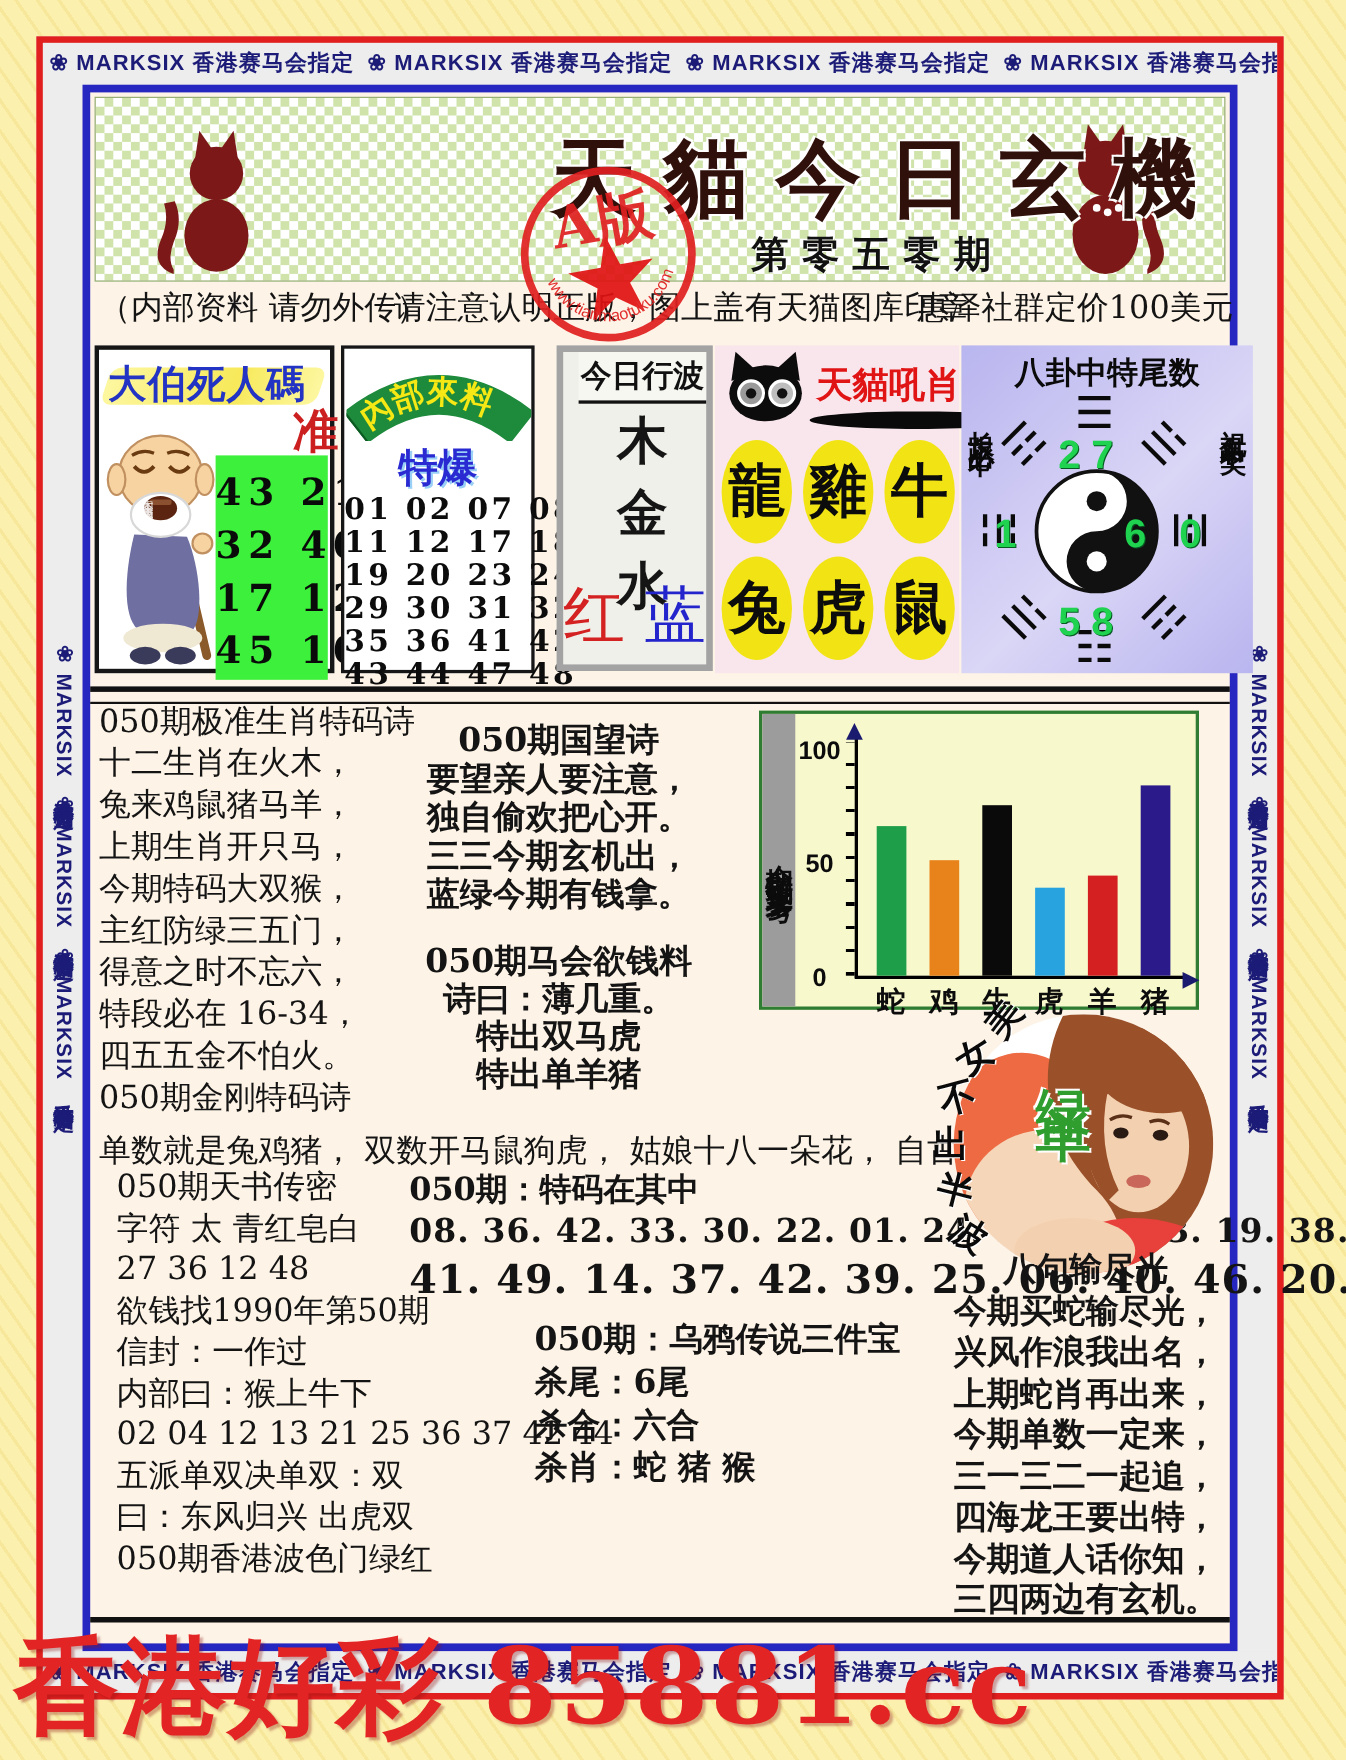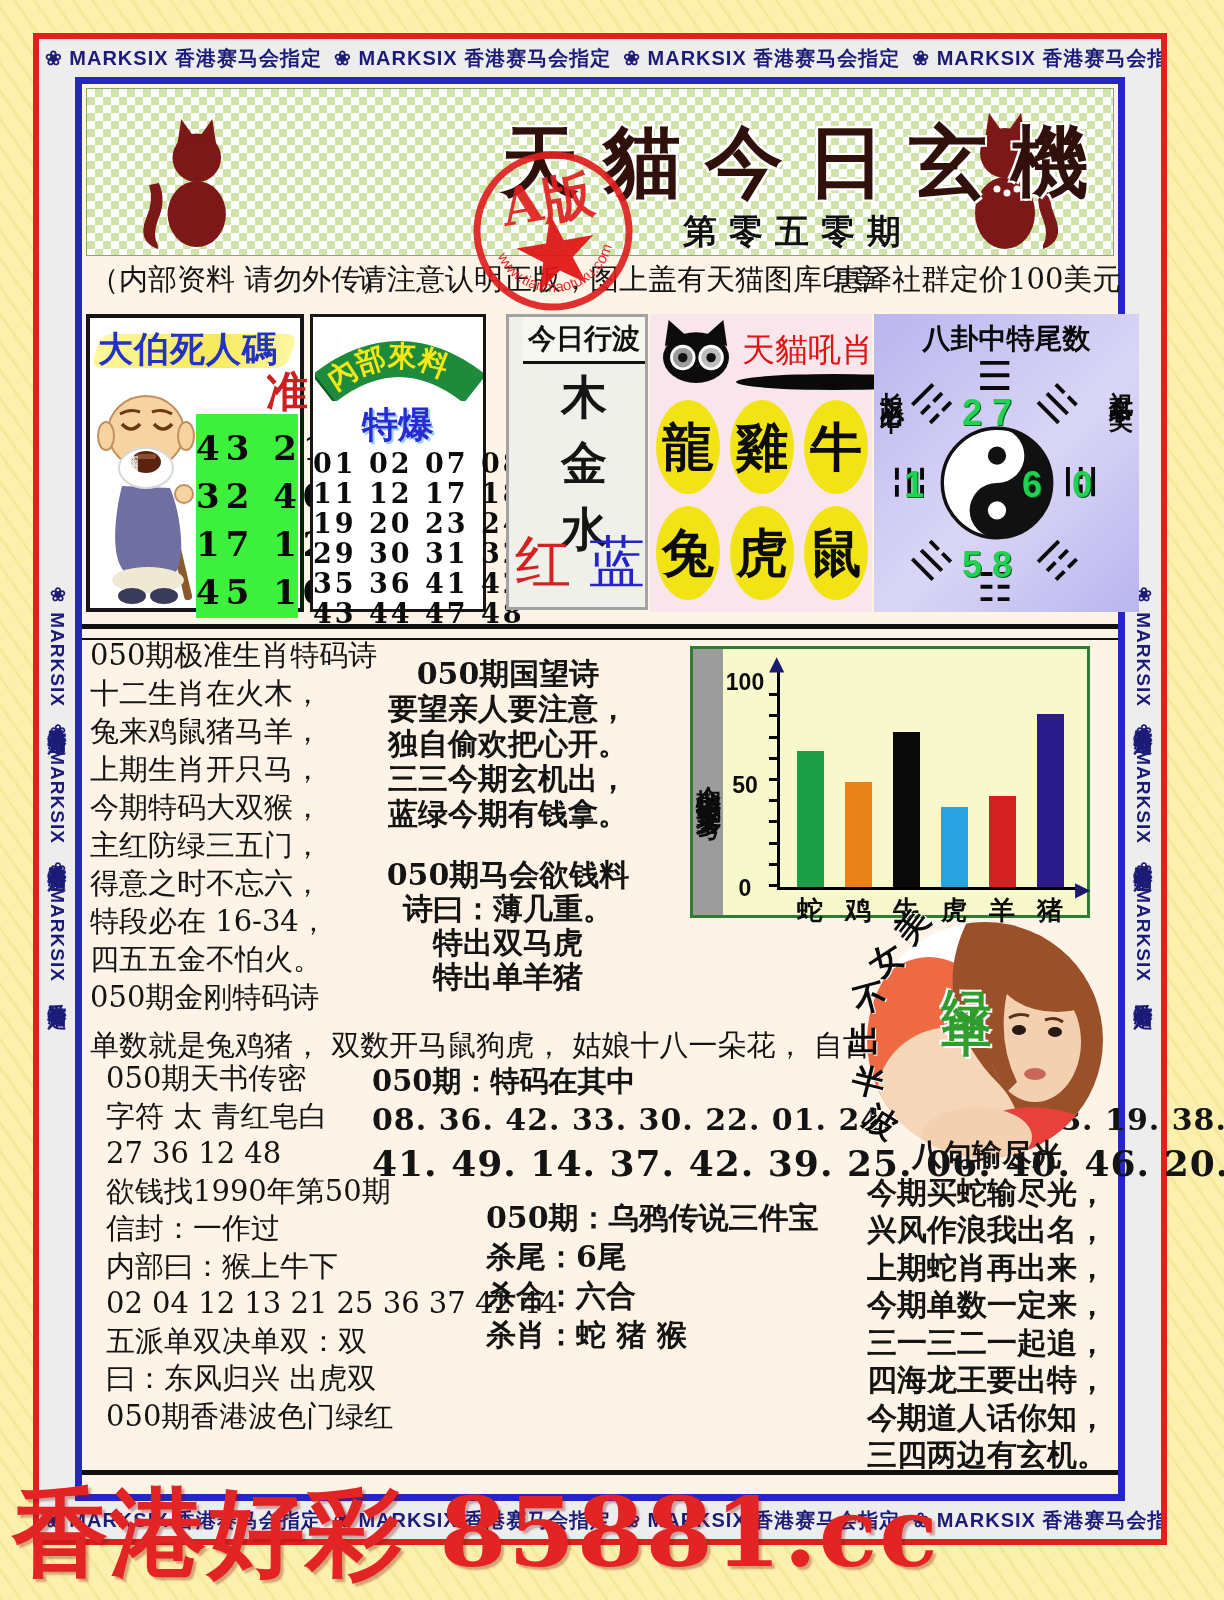--- a/index.html
+++ b/index.html
@@ -46,28 +46,28 @@
   .daibo-zhun{position:absolute;left:176px;top:46px;font-size:42px;font-weight:bold;color:#cc1f1f;}
   .greenbox{position:absolute;left:106px;top:96px;width:102px;height:194px;background:#3cf03c;
     text-align:center;font-weight:bold;}
   .greenbox div{height:48px;line-height:48px;font-size:34px;letter-spacing:6px;color:#0a0a0a;white-space:nowrap;}
   .robe-text{position:absolute;left:36px;top:128px;writing-mode:vertical-rl;font-size:10px;color:#fff;opacity:.9;letter-spacing:2px;}
   .p-neibu{left:228px;width:176px;border:3px solid #161616;}
   .tebao{position:absolute;left:0;right:0;top:84px;text-align:center;font-size:36px;font-weight:bold;color:#2a2ad2;
     text-shadow:2px 2px 0 #9ad0f5;}
   .neibu-rows{position:absolute;left:0;right:0;top:132px;text-align:center;font-weight:bold;}
   .neibu-rows div{height:30px;line-height:30px;font-size:27px;letter-spacing:3px;color:#0c0c0c;white-space:nowrap;}
-  .p-xingbo{left:424px;width:142px;height:296px;border:3px solid #a3a3a3;background:#f0f0ea;}
+  .p-xingbo{left:424px;width:142px;height:296px;border:6px solid #a3a3a3;background:#f0f0ea;}
   .xb-head{height:44px;line-height:44px;text-align:center;font-size:28px;font-weight:bold;color:#111;border-bottom:3px solid #111;background:#f7f7f2;}
   .xb-el{text-align:center;font-size:46px;color:#151515;height:66px;line-height:66px;font-weight:bold;}
   .xb-colors{position:absolute;bottom:6px;left:0;right:0;text-align:right;font-size:56px;font-weight:normal;}
   .xb-red{color:#d42222;margin-right:18px;}
   .xb-blue{color:#2424cc;}
   .p-houxiao{left:568px;width:222px;background:#f9e6ec;}
-  .hx-title{position:absolute;left:92px;top:14px;font-size:33px;font-weight:normal;color:#e01414;white-space:nowrap;}
+  .hx-title{position:absolute;left:92px;top:14px;font-size:33px;font-weight:bold;color:#e01414;white-space:nowrap;}
   .hx-shadow{position:absolute;left:86px;top:60px;width:196px;height:16px;background:#0a0a0a;border-radius:50%;}
   .oval{position:absolute;width:64px;height:94px;background:#f2e414;border-radius:50%;
     text-align:center;line-height:94px;font-size:52px;font-weight:bold;color:#0c0c0c;}
   .p-bagua{left:792px;width:265px;background:linear-gradient(135deg,#b9b5ef 0%,#dad6f6 55%,#b9b5ef 100%);}
   .bg-title{position:absolute;left:0;right:0;top:6px;text-align:center;font-size:28px;font-weight:bold;color:#0a0a0a;}
   .bg-vtext{position:absolute;writing-mode:vertical-rl;font-size:24px;font-weight:bold;color:#0a0a0a;letter-spacing:6px;}
   .trigram{position:absolute;font-family:"DejaVu Sans",sans-serif;font-size:40px;color:#0a0a0a;line-height:1;}
   .bg-num{position:absolute;font-family:"Liberation Sans",sans-serif;font-size:36px;font-weight:bold;color:#1fd24f;
     text-shadow:1px 1px 0 #065a22;}
   

